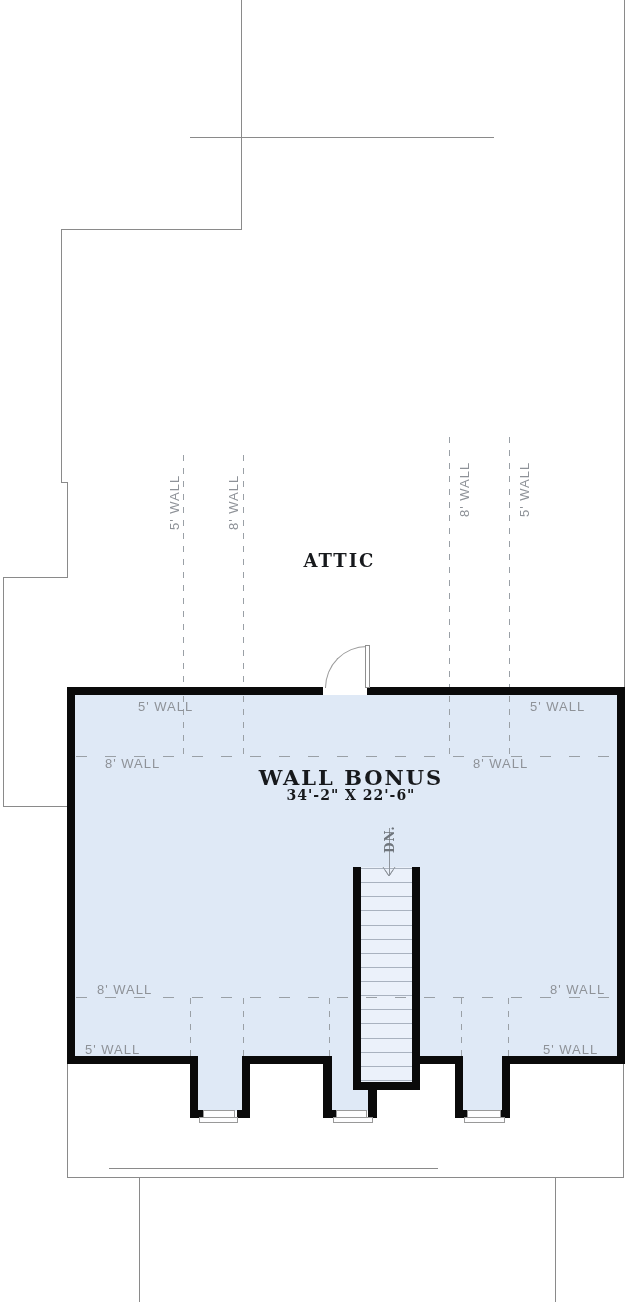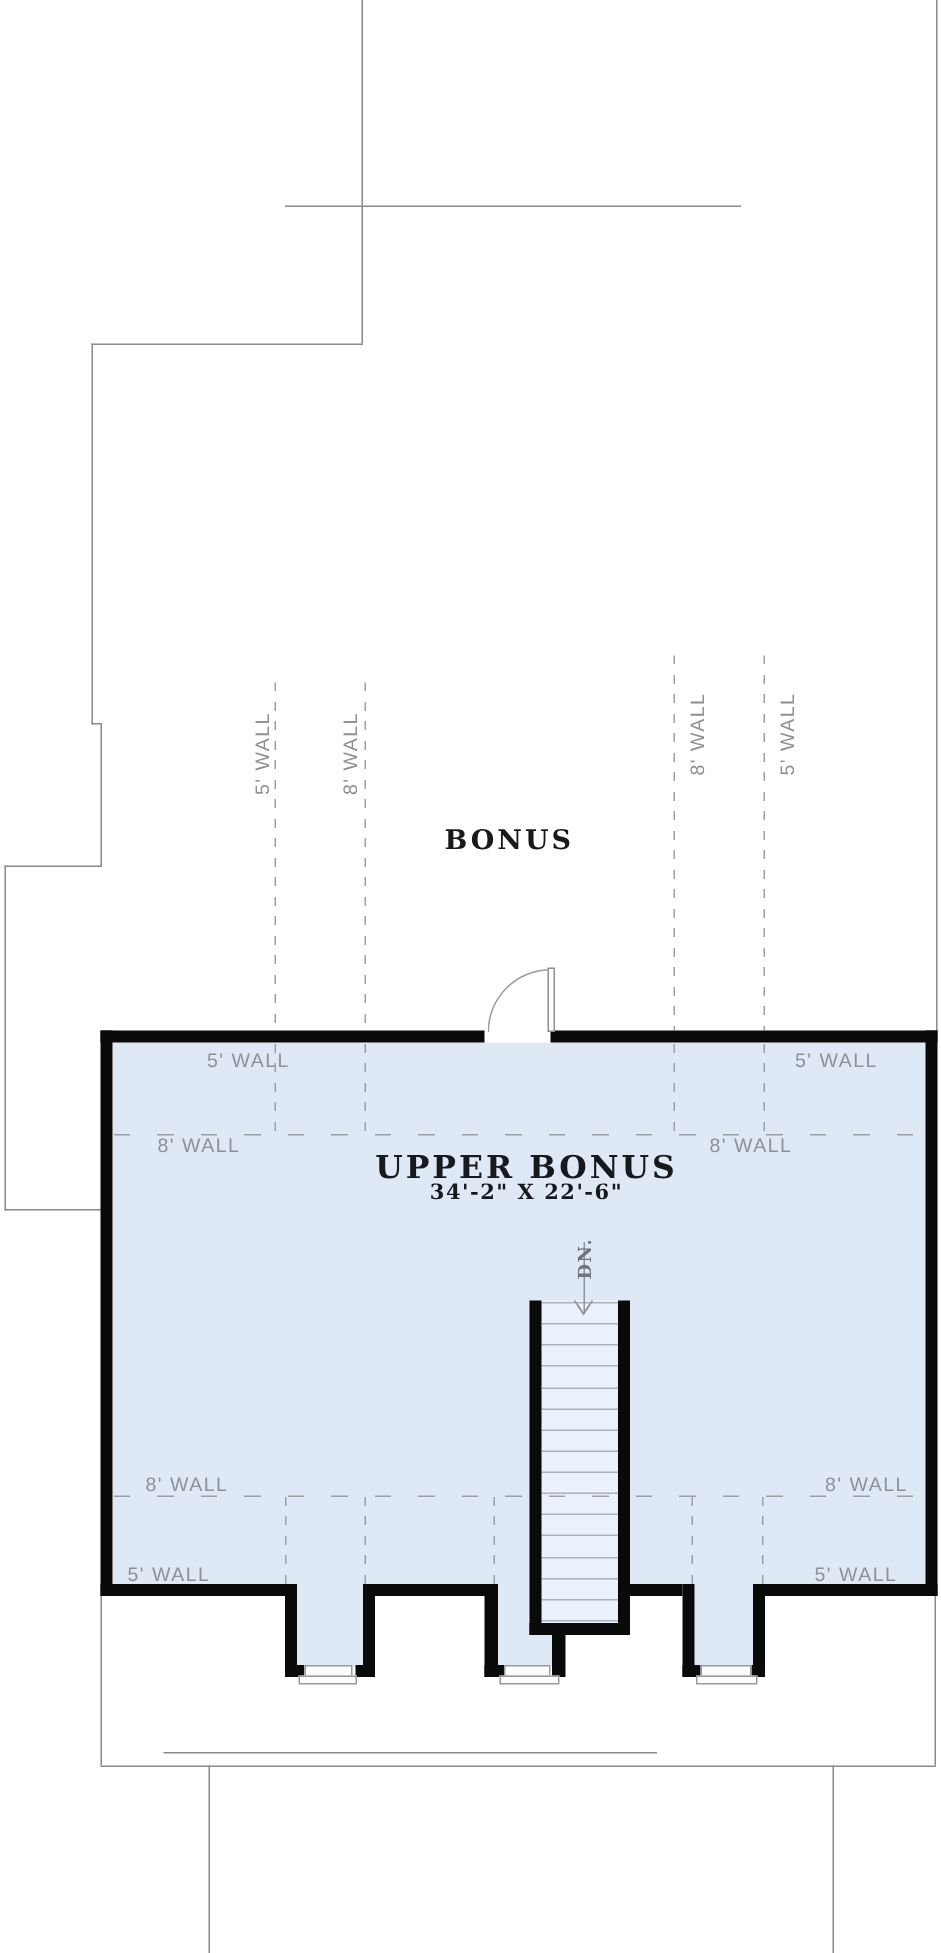--- a/index.html
+++ b/index.html
@@ -144,18 +144,18 @@
   <div class="wlabel" style="left:138px;top:700px;">5' WALL</div>
   <div class="wlabel" style="left:530px;top:700px;">5' WALL</div>
   <div class="wlabel" style="left:105px;top:757px;">8' WALL</div>
   <div class="wlabel" style="left:473px;top:757px;">8' WALL</div>
   <div class="wlabel" style="left:97px;top:983px;">8' WALL</div>
   <div class="wlabel" style="left:550px;top:983px;">8' WALL</div>
   <div class="wlabel" style="left:85px;top:1043px;">5' WALL</div>
   <div class="wlabel" style="left:543px;top:1043px;">5' WALL</div>
 
   <div class="big" style="left:259px;top:550px;width:161px;font-size:18px;letter-spacing:2px;line-height:22px;">
-    <div>BONUS</div>
+    <div>ATTIC</div>
   </div>
-  <div class="big" style="left:250px;top:765px;width:202px;font-size:21px;letter-spacing:2px;">UPPER BONUS</div>
+  <div class="big" style="left:250px;top:765px;width:202px;font-size:21px;letter-spacing:2px;">WALL BONUS</div>
   <div class="big" style="left:250px;top:787px;width:202px;font-size:14px;letter-spacing:1px;">34'-2" X 22'-6"</div>
 
 </div>
 
 </body></html>

